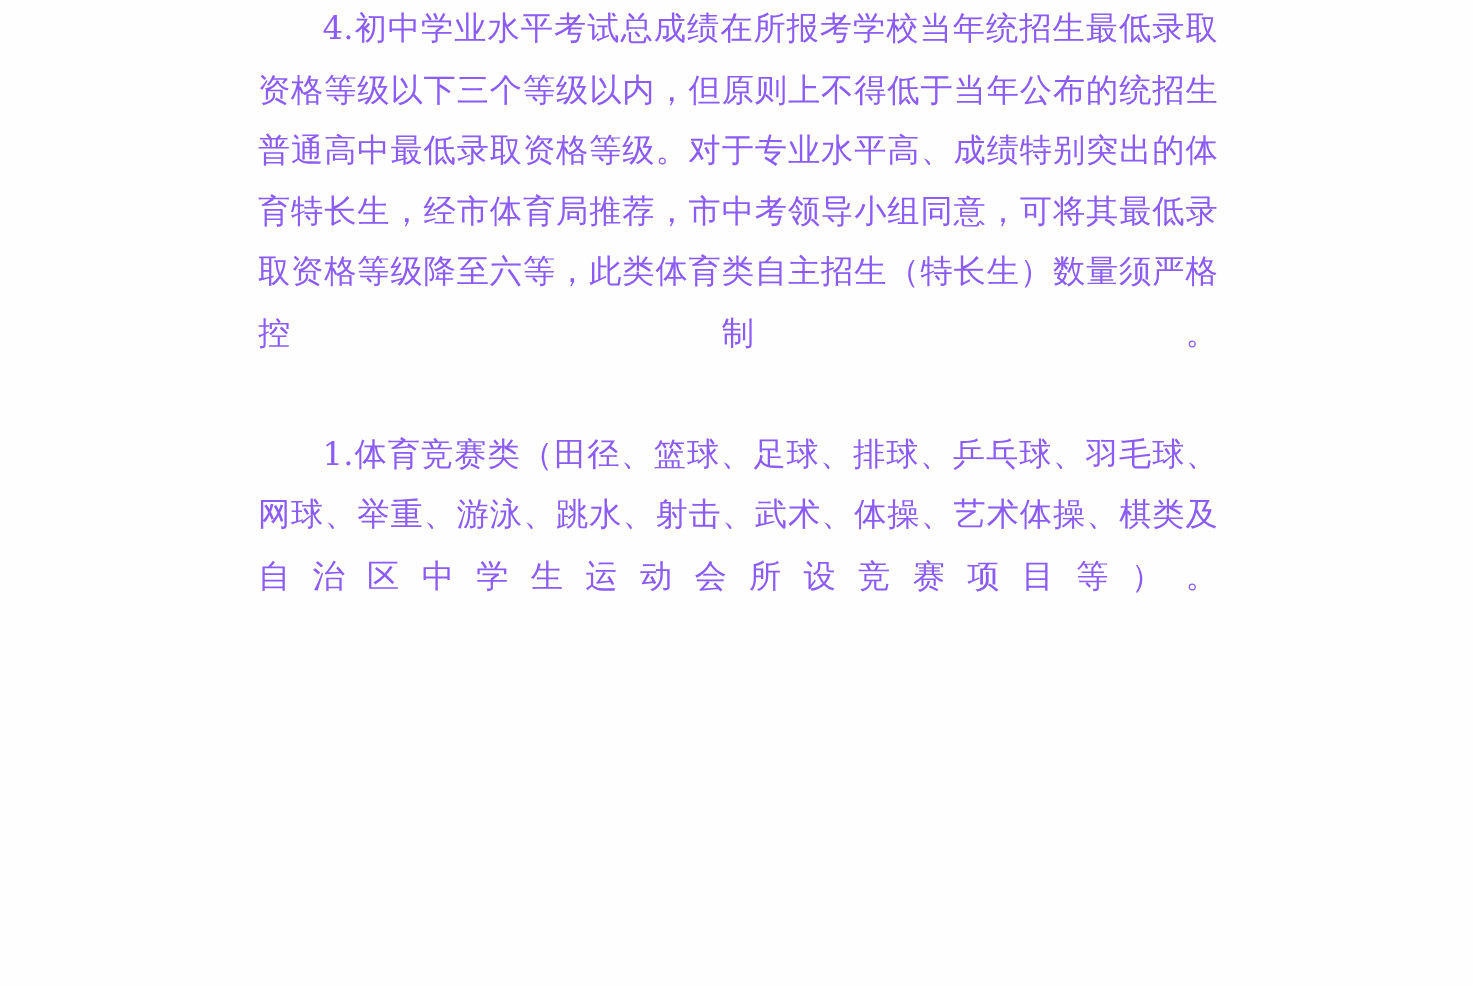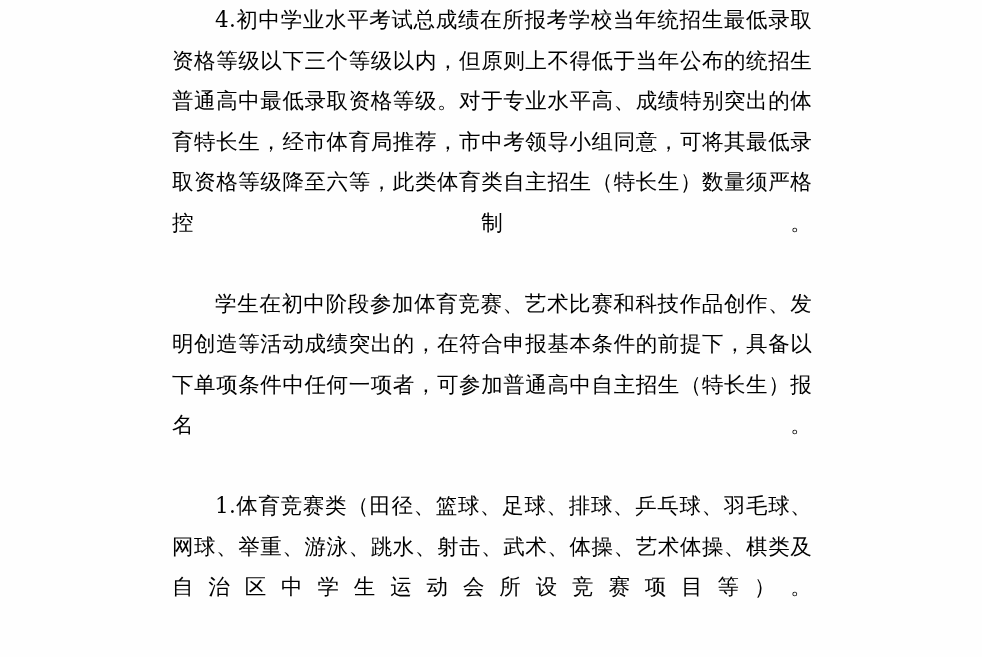--- a/index.html
+++ b/index.html
@@ -29,21 +29,21 @@
     width: 640px;
   }
   p.para {
     margin: 0;
     padding: 0;
     font-size: 21.5px;
     line-height: 40.5px;
     text-align: justify;
     text-justify: inter-ideograph;
     letter-spacing: 0.2px;
-    color: #000000;
+    color: #8b5cf6;
     font-family: "DejaVu Serif", "Liberation Serif", serif;
   }
   p.indent {
     text-indent: 2em;
   }
   .bold-lead {
     font-weight: normal;
   }
   
   p.para::after {
@@ -54,18 +54,17 @@
 </style>
 </head>
 <body>
 
 <div id="page">
   <div class="doc-body">
 
     <p class="para indent">4.初中学业水平考试总成绩在所报考学校当年统招生最低录取资格等级以下三个等级以内，但原则上不得低于当年公布的统招生普通高中最低录取资格等级。对于专业水平高、成绩特别突出的体育特长生，经市体育局推荐，市中考领导小组同意，可将其最低录取资格等级降至六等，此类体育类自主招生（特长生）数量须严格控制。</p>
 
 
-    <p class="para indent">学生在初中阶段参加体育竞赛、艺术比赛和科技作品创作、发明创造等活动成绩突出的，在符合申报基本条件的前提下，具备以下单项条件中任何一项者，可参加普通高中自主招生（特长生）报名。</p>
 
     <p class="para indent"><span class="bold-lead">1.体育竞赛类</span><span>（田径、篮球、足球、排球、乒乓球、羽毛球、网球、举重、游泳、跳水、射击、武术、体操、艺术体操、棋类及自治区中学生运动会所设竞赛项目等）。</span></p>
 
   </div>
 </div>
 
 </body></html>

